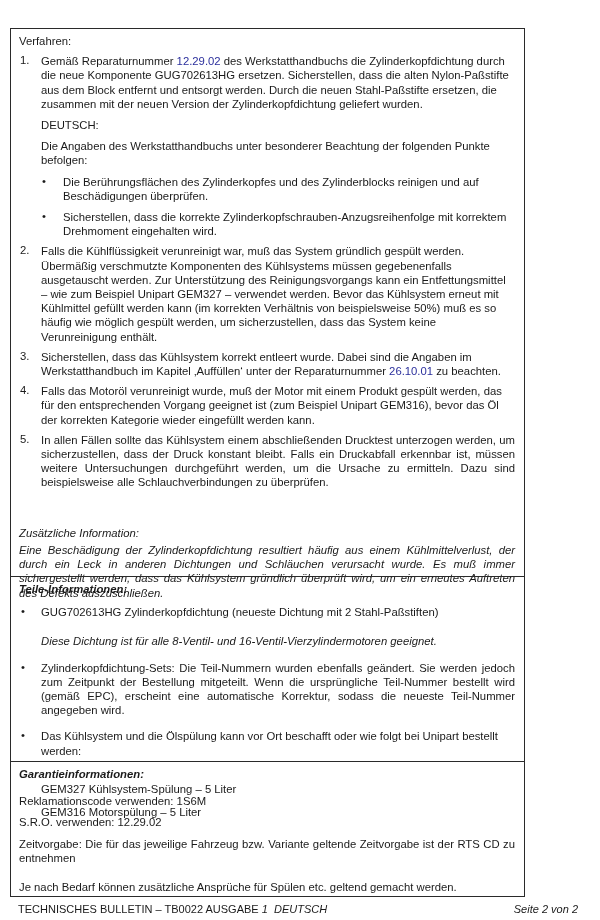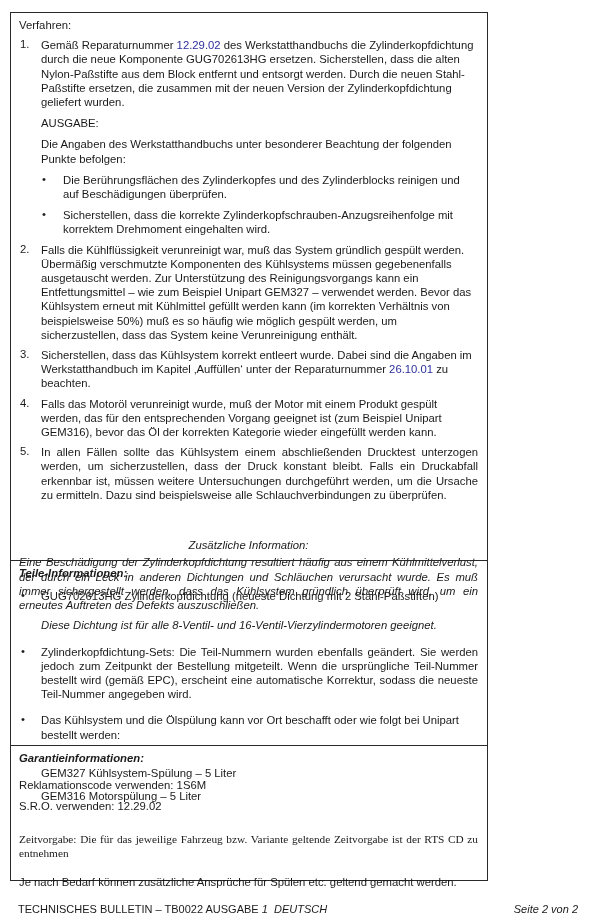--- a/index.html
+++ b/index.html
@@ -1,21 +1,21 @@
 <!DOCTYPE html>
 <html><head>
 <meta charset="utf-8">
 <style>
   html, body { margin: 0; padding: 0; background: #ffffff; }
   body {
     width: 600px; height: 920px; position: relative; overflow: hidden;
     font-family: "Liberation Sans", sans-serif; font-size: 11.3px; color: #1a1a1a;
   }
   .page-box {
-    position: absolute; left: 10px; top: 12px; width: 478px; height: 869px;
+    position: absolute; left: 10px; top: 28px; width: 515px; height: 869px;
     border: 1.5px solid #2a2a2a; box-sizing: border-box;
   }
   .section { position: absolute; left: 0; right: 0; box-sizing: border-box; padding: 0 9px 0 8px; }
   .sec-proc { top: 0; height: 547px; }
   .sec-parts { top: 547px; height: 185px; border-top: 1.5px solid #2a2a2a; }
   .sec-warranty { top: 732px; bottom: 0; border-top: 1.5px solid #2a2a2a; }
   p { margin: 0; line-height: 14.2px; }
   .heading { margin-top: 5px; }
   .bi { font-weight: bold; font-style: italic; }
   .it { font-style: italic; }
@@ -40,21 +40,21 @@
 <div class="page-box">
 
   <div class="section sec-proc">
     <p class="heading">Verfahren:</p>
 
     <div class="ol-item">
       <span class="ol-num">1.</span>
       <p><span>Gemäß Reparaturnummer </span><span class="link">12.29.02</span><span> des Werkstatthandbuchs die Zylinderkopfdichtung durch die neue Komponente GUG702613HG ersetzen.  Sicherstellen, dass die alten Nylon-Paßstifte aus dem Block entfernt und entsorgt werden.  Durch die neuen Stahl-Paßstifte ersetzen, die zusammen mit der neuen Version der Zylinderkopfdichtung geliefert wurden.</span></p>
     </div>
 
-    <p class="indent">AUSGABE:</p>
+    <p class="indent">DEUTSCH:</p>
     <p class="indent">Die Angaben des Werkstatthandbuchs unter besonderer Beachtung der folgenden Punkte befolgen:</p>
 
     <div class="bullet">
       <span class="bullet-dot">•</span>
       <p>Die Berührungsflächen des Zylinderkopfes und des Zylinderblocks reinigen und auf Beschädigungen überprüfen.</p>
     </div>
     <div class="bullet">
       <span class="bullet-dot">•</span>
       <p>Sicherstellen, dass die korrekte Zylinderkopfschrauben-Anzugsreihenfolge mit korrektem Drehmoment eingehalten wird.</p>
     </div>
@@ -72,21 +72,21 @@
     <div class="ol-item">
       <span class="ol-num">4.</span>
       <p>Falls das Motoröl verunreinigt wurde, muß der Motor mit einem Produkt gespült werden, das für den entsprechenden Vorgang geeignet ist (zum Beispiel Unipart GEM316), bevor das Öl der korrekten Kategorie wieder eingefüllt werden kann.</p>
     </div>
 
     <div class="ol-item">
       <span class="ol-num">5.</span>
       <p class="justify">In allen Fällen sollte das Kühlsystem einem abschließenden Drucktest unterzogen werden, um sicherzustellen, dass der Druck konstant bleibt.  Falls ein Druckabfall erkennbar ist, müssen weitere Untersuchungen durchgeführt werden, um die Ursache zu ermitteln. Dazu sind beispielsweise  alle Schlauchverbindungen zu überprüfen.</p>
     </div>
 
-    <p class="it" style="margin-top:36px;text-align:center;">Zusätzliche Information:</p>
+    <p class="it" style="margin-top:36px;">Zusätzliche Information:</p>
     <p class="it justify" style="margin-top:3px;">Eine Beschädigung der Zylinderkopfdichtung resultiert häufig aus einem Kühlmittelverlust, der durch ein Leck in anderen Dichtungen und Schläuchen verursacht wurde.  Es muß immer sichergestellt werden, dass das Kühlsystem gründlich überprüft wird, um ein erneutes Auftreten des Defekts auszuschließen.</p>
   </div>
 
   <div class="section sec-parts">
     <p class="bi heading">Teile-Informationen:</p>
 
     <div class="parts-bullet" style="margin-top:9px;">
       <span class="bullet-dot">•</span>
       <p>GUG702613HG Zylinderkopfdichtung (neueste Dichtung mit 2 Stahl-Paßstiften)</p>
       <p class="it" style="margin-top:15px;">Diese Dichtung ist für alle 8-Ventil- und 16-Ventil-Vierzylindermotoren geeignet.</p>
@@ -103,21 +103,21 @@
     </div>
 
     <p class="indent" style="margin-top:24px;">GEM327  Kühlsystem-Spülung – 5 Liter</p>
     <p class="indent" style="margin-top:9px;">GEM316  Motorspülung – 5 Liter</p>
   </div>
 
   <div class="section sec-warranty">
     <p class="bi heading">Garantieinformationen:</p>
     <p style="margin-top:13px;">Reklamationscode verwenden: 1S6M</p>
     <p style="margin-top:7px;">S.R.O. verwenden: 12.29.02</p>
-    <p class="justify" style="margin-top:18px;font-family:Liberation Serif, serif;">Zeitvorgabe:  Die für das jeweilige Fahrzeug bzw. Variante geltende Zeitvorgabe ist der RTS CD zu entnehmen</p>
+    <p class="justify" style="margin-top:7px;">Zeitvorgabe:  Die für das jeweilige Fahrzeug bzw. Variante geltende Zeitvorgabe ist der RTS CD zu entnehmen</p>
     <p style="margin-top:15px;">Je nach Bedarf können zusätzliche Ansprüche für Spülen etc. geltend gemacht werden.</p>
   </div>
 </div>
 
 <div class="footer">
   <span style="left:0;"><span style="position:static;">TECHNISCHES BULLETIN – TB0022  AUSGABE </span><span class="it" style="position:static;">1</span></span>
   <span class="it" style="left:256px;">DEUTSCH</span>
   <span class="it" style="right:0;">Seite 2 von 2</span>
 </div>
 

